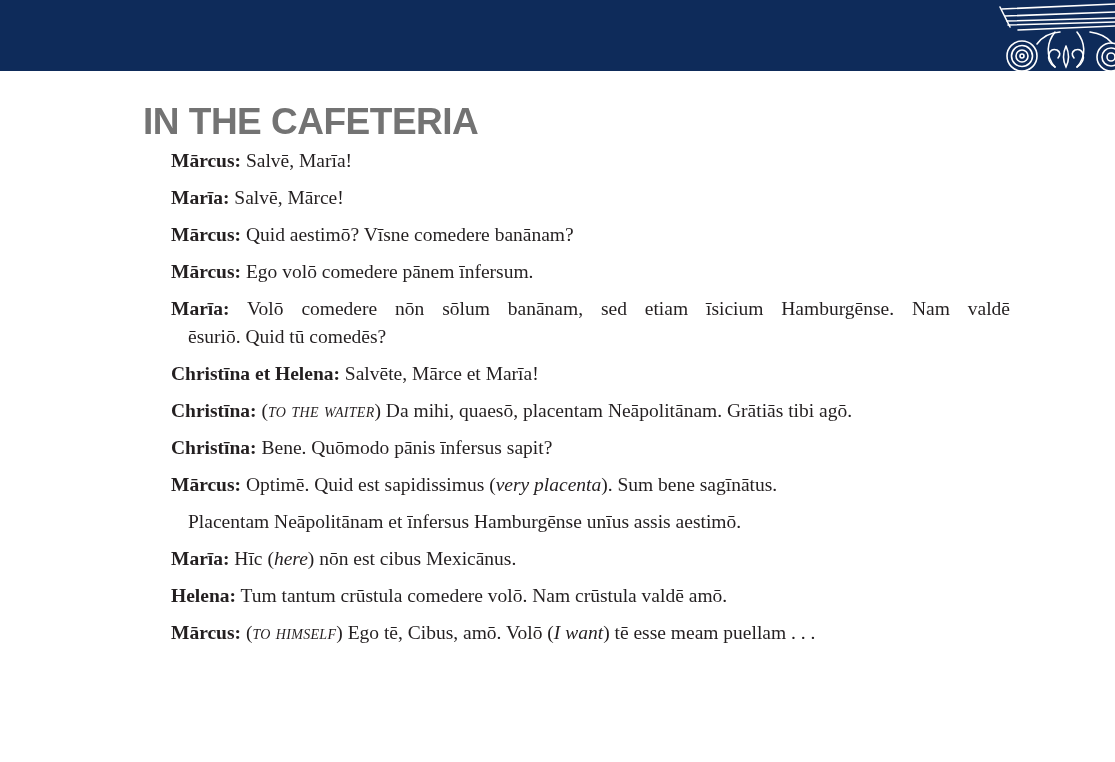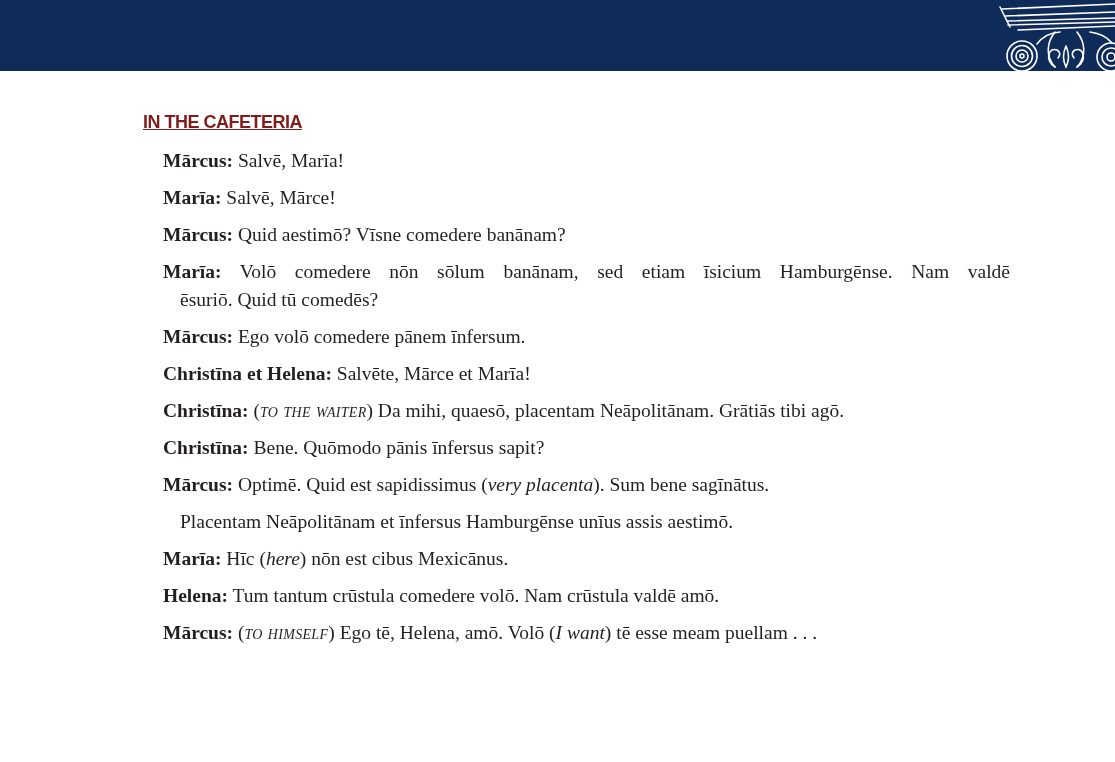--- a/index.html
+++ b/index.html
@@ -20,35 +20,34 @@
     position: absolute;
     right: 0; top: 0;
     display: block;
   }
   .content {
     padding: 34px 105px 0 143px;
   }
   h1.page-title {
     font-family: "Liberation Sans", sans-serif;
     font-weight: 700;
-    font-size: 18px;
+    font-size: 37px;
     line-height: 34px;
     letter-spacing: -0.5px;
     margin: 0 0 8px 0;
-    color: #7f1d1d;
-    text-decoration: underline;
+    color: #737373;
   }
   .dialogue {
     margin-left: 20px;
     font-size: 19.5px;
     line-height: 28px;
     text-align: justify;
   }
   p.line {
-    margin: 0 0 9px 0;
+    margin: 0 0 9px 8px;
   }
   p.line.single {
     padding-left: 17px;
     text-indent: -17px;
   }
   p.line.multi {
     padding-left: 17px;
     text-indent: 0;
   }
   p.line.multi .jline {
@@ -93,24 +92,24 @@
     <circle cx="126" cy="57" r="4"></circle>
   </svg>
 </div>
 
 <div class="content">
   <h1 class="page-title">IN THE CAFETERIA</h1>
   <div class="dialogue">
       <p class="line single"><b class="seg-speaker">Mārcus:</b><span class="seg-text"> Salvē, Marīa!</span></p>
       <p class="line single"><b class="seg-speaker">Marīa:</b><span class="seg-text"> Salvē, Mārce!</span></p>
       <p class="line single"><b class="seg-speaker">Mārcus:</b><span class="seg-text"> Quid aestimō? Vīsne comedere banānam?</span></p>
+      <p class="line single"><b class="seg-speaker">Mārcus:</b><span class="seg-text"> Ego volō comedere pānem īnfersum.</span></p>
       <p class="line multi"><span class="jline"><b class="seg-speaker">Marīa:</b><span class="seg-text"> Volō comedere nōn sōlum banānam, sed etiam īsicium Hamburgēnse. Nam valdē</span></span><span class="seg-text">ēsuriō. Quid tū comedēs?</span></p>
-      <p class="line single"><b class="seg-speaker">Mārcus:</b><span class="seg-text"> Ego volō comedere pānem īnfersum.</span></p>
       <p class="line single"><b class="seg-speaker">Christīna et Helena:</b><span class="seg-text"> Salvēte, Mārce et Marīa!</span></p>
       <p class="line single"><b class="seg-speaker">Christīna:</b><span class="seg-text"> (</span><span class="seg-stage">to the waiter</span><span class="seg-text">) Da mihi, quaesō, placentam Neāpolitānam. Grātiās tibi agō.</span></p>
       <p class="line single"><b class="seg-speaker">Christīna:</b><span class="seg-text"> Bene. Quōmodo pānis īnfersus sapit?</span></p>
       <p class="line single"><b class="seg-speaker">Mārcus:</b><span class="seg-text"> Optimē. Quid est sapidissimus (</span><span class="seg-italic">very placenta</span><span class="seg-text">). Sum bene sagīnātus.</span></p>
       <p class="line multi"><span class="seg-text">Placentam Neāpolitānam et īnfersus Hamburgēnse unīus assis aestimō.</span></p>
       <p class="line single"><b class="seg-speaker">Marīa:</b><span class="seg-text"> Hīc (</span><span class="seg-italic">here</span><span class="seg-text">) nōn est cibus Mexicānus.</span></p>
       <p class="line single"><b class="seg-speaker">Helena:</b><span class="seg-text"> Tum tantum crūstula comedere volō. Nam crūstula valdē amō.</span></p>
-      <p class="line single"><b class="seg-speaker">Mārcus:</b><span class="seg-text"> (</span><span class="seg-stage">to himself</span><span class="seg-text">) Ego tē, Helena, amō. Volō (</span><span class="seg-italic">I want</span><span class="seg-text">) tē esse meam puellam . . .</span></p>
+      <p class="line single"><b class="seg-speaker">Mārcus:</b><span class="seg-text"> (</span><span class="seg-stage">to himself</span><span class="seg-text">) Ego tē, Cibus, amō. Volō (</span><span class="seg-italic">I want</span><span class="seg-text">) tē esse meam puellam . . .</span></p>
     </div>
 </div>
 
 </body></html>

